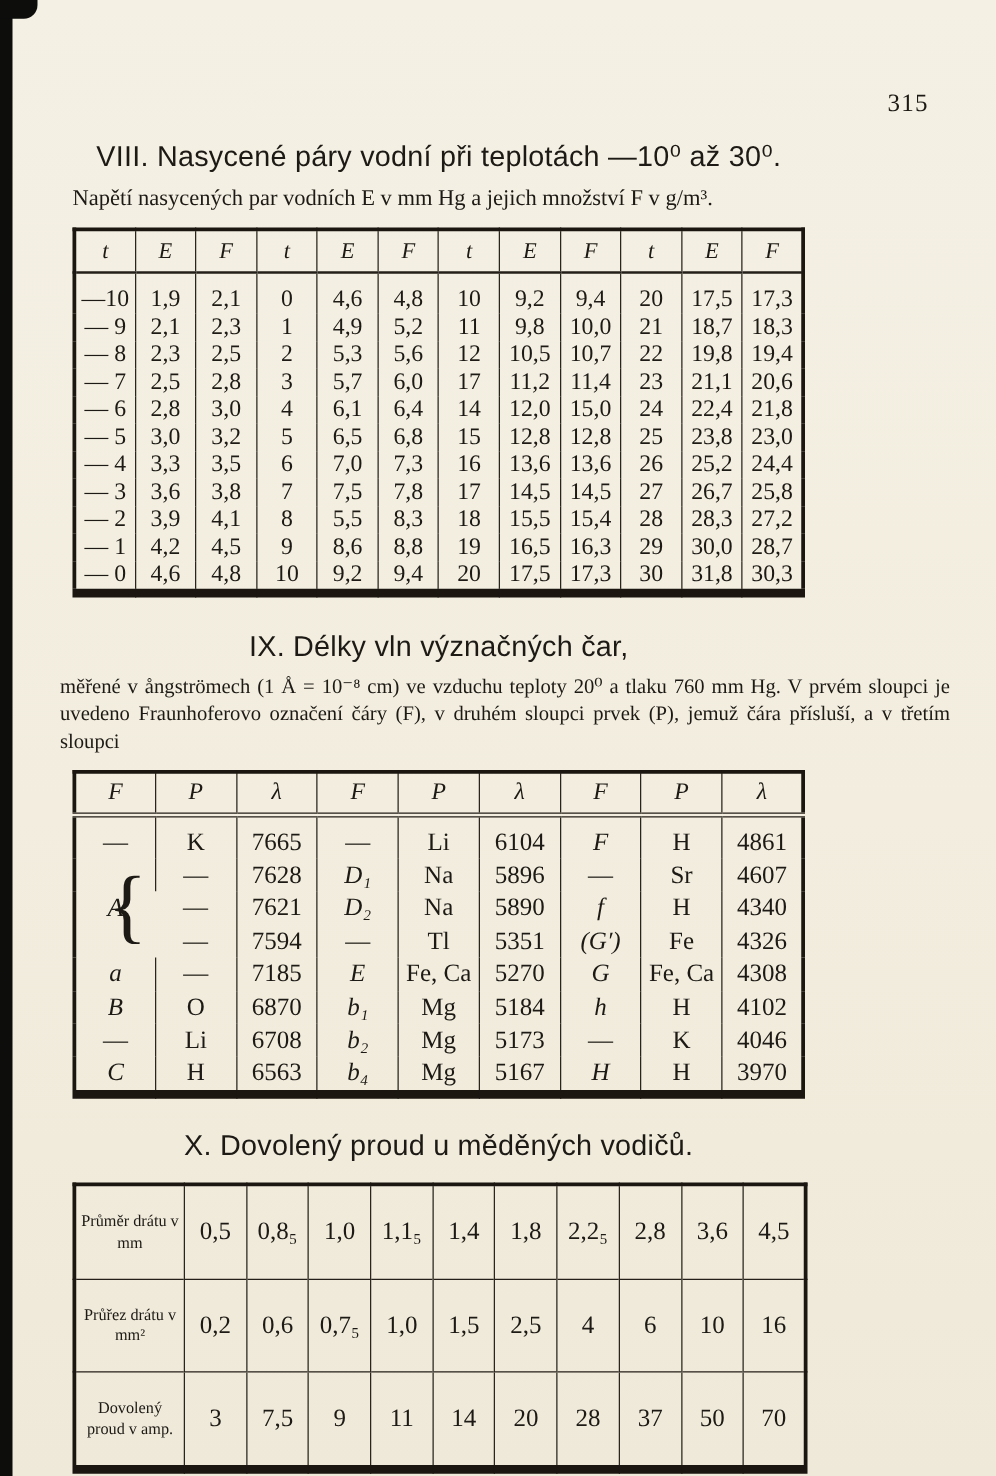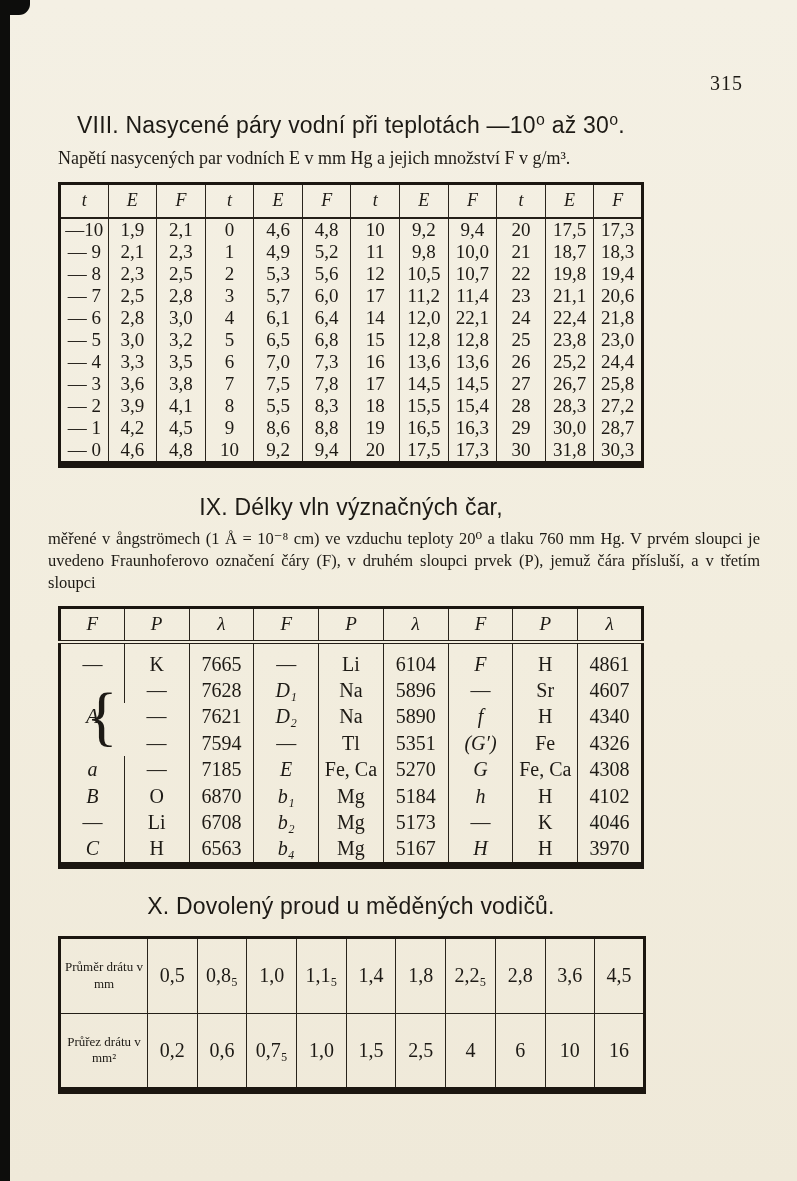--- a/index.html
+++ b/index.html
@@ -27,21 +27,21 @@
   .para-center { width:712px; margin-left:-10px; font-size:16.5px; line-height:1.32; text-align:center; }
 
   table { border-collapse:collapse; table-layout:fixed; background:transparent; }
   td,th { border-left:1px solid #29241c; text-align:center; font-weight:normal; }
   td:first-child, th:first-child { border-left:none; }
 
   #t8 { width:586px; margin-top:13px; font-size:19px;
         border:3px solid #1b1610; border-bottom-width:7px; }
   #t8 th { font-style:italic; font-size:18px; padding:5px 0 6px; border-bottom:2px solid #241f18; }
   #t8 td { padding:0; line-height:1.16; }
-  #t8 tbody tr:first-child td { }
+  #t8 tbody tr:first-child td { padding-top:10px; }
 
   #t9 { width:586px; margin-top:12px; font-size:20px;
         border:3px solid #1b1610; border-bottom-width:7px; }
   #t9 th { font-style:italic; font-size:19px; padding:4px 0 5px; border-bottom:4px double #241f18; }
   #t9 td { padding:1px 0; line-height:1.22; }
   #t9 tbody tr:first-child td { padding-top:8px; }
   .it { font-style:italic; }
   .bracecell { position:relative; font-size:21px; text-align:center; padding-right:26px; }
   .big-brace { position:absolute; right:6px; top:50%; transform:translateY(-52%);
                font-size:66px; font-style:normal; line-height:1; font-weight:400; }
@@ -139,21 +139,21 @@
         </tr>
         <tr>
           <td>— 6</td>
           <td>2,8</td>
           <td>3,0</td>
           <td>4</td>
           <td>6,1</td>
           <td>6,4</td>
           <td>14</td>
           <td>12,0</td>
-          <td>22,1</td>
+          <td>15,0</td>
           <td>24</td>
           <td>22,4</td>
           <td>21,8</td>
         </tr>
         <tr>
           <td>— 5</td>
           <td>3,0</td>
           <td>3,2</td>
           <td>5</td>
           <td>6,5</td>
@@ -366,15 +366,28 @@
           <td>0,6</td>
           <td>0,7₅</td>
           <td>1,0</td>
           <td>1,5</td>
           <td>2,5</td>
           <td>4</td>
           <td>6</td>
           <td>10</td>
           <td>16</td>
         </tr>
+        <tr>
+          <td class="rowlabel"><span>Dovolený proud v amp.</span></td>
+          <td>3</td>
+          <td>7,5</td>
+          <td>9</td>
+          <td>11</td>
+          <td>14</td>
+          <td>20</td>
+          <td>28</td>
+          <td>37</td>
+          <td>50</td>
+          <td>70</td>
+        </tr>
       </tbody>
     </table>
 </div>
 
 </body></html>

